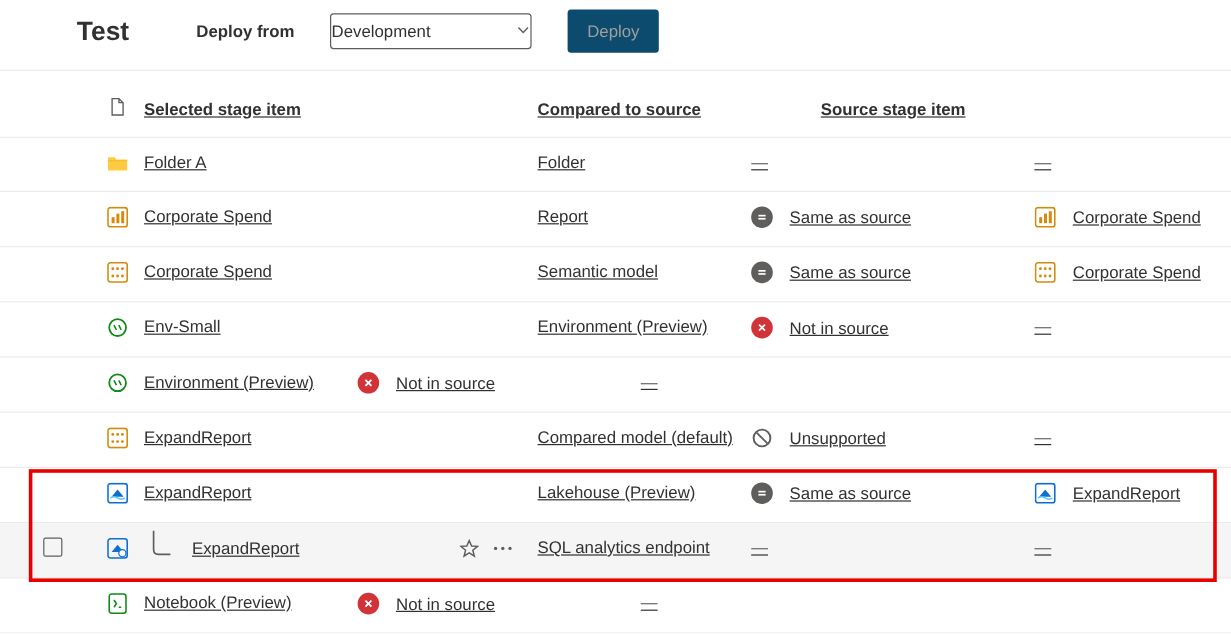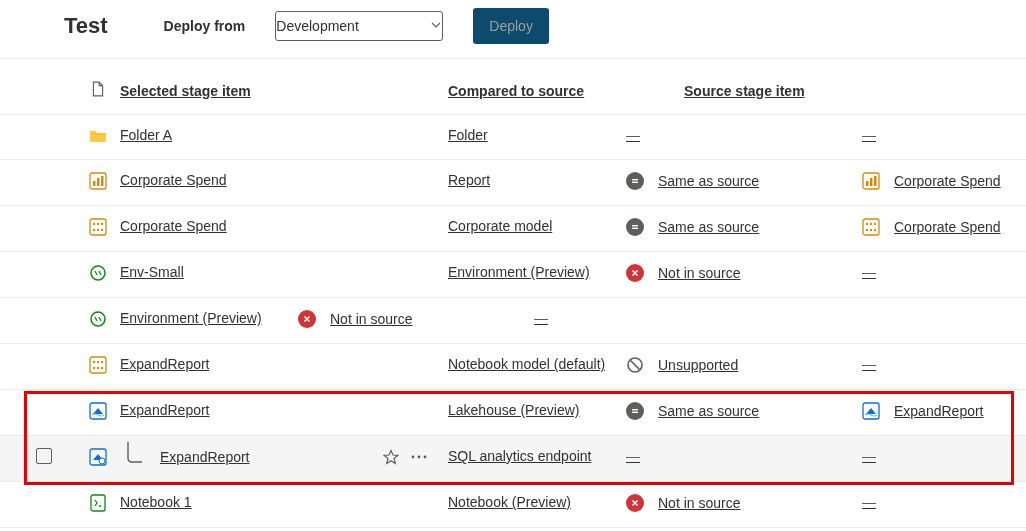--- a/index.html
+++ b/index.html
@@ -129,21 +129,21 @@
               <circle cx="9" cy="6" r="1.2" fill="#d48a0c"></circle>
               <circle cx="13" cy="6" r="1.2" fill="#d48a0c"></circle>
               <circle cx="5" cy="12" r="1.2" fill="#d48a0c"></circle>
               <circle cx="9" cy="12" r="1.2" fill="#d48a0c"></circle>
               <circle cx="13" cy="12" r="1.2" fill="#d48a0c"></circle>
             </svg>
           </span></div>
         <div class="col-name">
           <span>Corporate Spend</span>
         </div>
-        <div class="col-type">Corporate model</div>
+        <div class="col-type">Semantic model</div>
         <div class="col-compared">
           <span class="status-icon status-same">
             <svg width="10" height="10" viewBox="0 0 10 10">
               <rect x="2" y="3" width="6" height="1.4" fill="#fff"></rect>
               <rect x="2" y="5.6" width="6" height="1.4" fill="#fff"></rect>
             </svg>
           </span>
           <span class="status-text">Same as source</span>
         </div>
         <div class="col-source">
@@ -215,21 +215,21 @@
               <circle cx="9" cy="6" r="1.2" fill="#d48a0c"></circle>
               <circle cx="13" cy="6" r="1.2" fill="#d48a0c"></circle>
               <circle cx="5" cy="12" r="1.2" fill="#d48a0c"></circle>
               <circle cx="9" cy="12" r="1.2" fill="#d48a0c"></circle>
               <circle cx="13" cy="12" r="1.2" fill="#d48a0c"></circle>
             </svg>
           </span></div>
         <div class="col-name">
           <span>ExpandReport</span>
         </div>
-        <div class="col-type">Notebook model (default)</div>
+        <div class="col-type">Compared model (default)</div>
         <div class="col-compared">
           <span class="status-unsupported"><svg width="18" height="18" viewBox="0 0 18 18">
               <circle cx="9" cy="9" r="7" fill="none" stroke="#605e5c" stroke-width="1.6"></circle>
               <path d="M4.5 4.5 L13.5 13.5" stroke="#605e5c" stroke-width="1.6"></path>
             </svg></span>
           <span class="status-text">Unsupported</span>
         </div>
         <div class="col-source">
           <span class="dash">—</span>
         </div>
@@ -307,23 +307,20 @@
         </div>
       </div>
       <div class="row">
         <div class="col-check"></div>
         <div class="col-icon"><span class="icon-box">
             <svg width="18" height="18" viewBox="0 0 18 18">
               <rect x="2" y="1" width="14" height="16" rx="2" fill="none" stroke="#0e8a16" stroke-width="1.3"></rect>
               <path d="M6 6 L8 9 L6 12 M10 12 L12 12" stroke="#0e8a16" stroke-width="1.3" fill="none"></path>
             </svg>
           </span></div>
-        <div class="col-name">
-          <span>Notebook 1</span>
-        </div>
         <div class="col-type">Notebook (Preview)</div>
         <div class="col-compared">
           <span class="status-icon status-notin">
             <svg width="10" height="10" viewBox="0 0 10 10">
               <path d="M2.5 2.5 L7.5 7.5 M7.5 2.5 L2.5 7.5" stroke="#fff" stroke-width="1.5"></path>
             </svg>
           </span>
           <span class="status-text">Not in source</span>
         </div>
         <div class="col-source">

